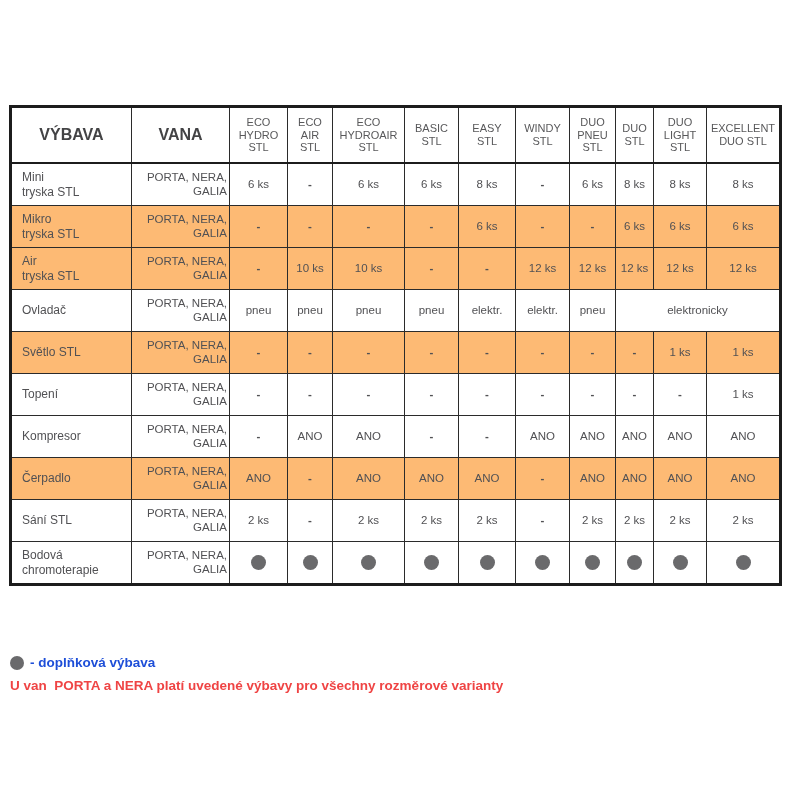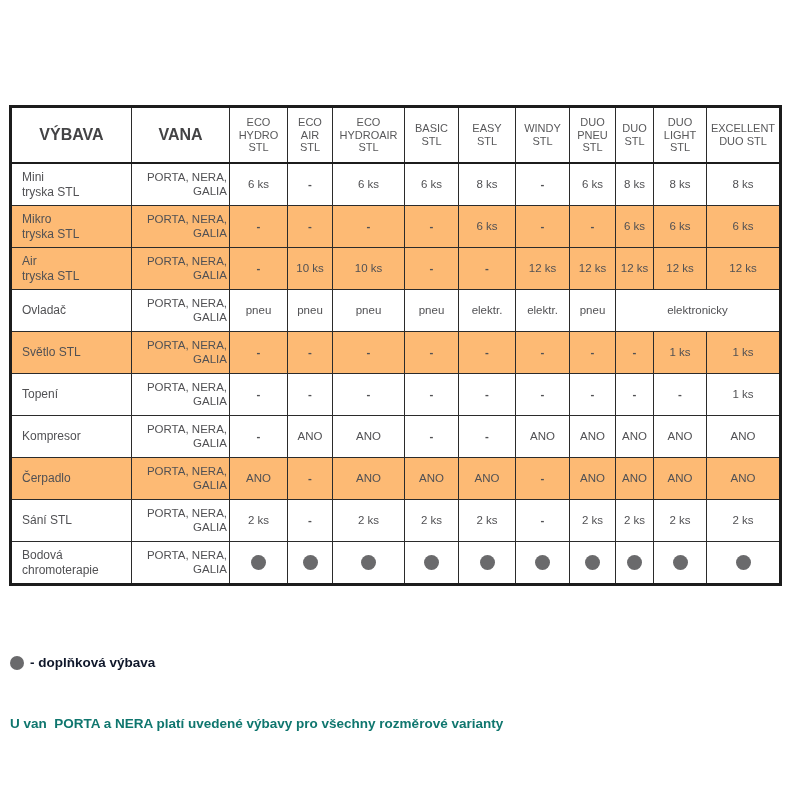--- a/index.html
+++ b/index.html
@@ -79,39 +79,38 @@
   }
   #legend {
     position: absolute;
     left: 10px;
     top: 655px;
     display: flex;
     align-items: center;
     gap: 6px;
     font-size: 13.5px;
     font-weight: bold;
-    color: #0f172a;
+    color: #1d4ed8;
   }
   .legend-dot {
     display: inline-block;
     width: 14px;
     height: 14px;
     border-radius: 50%;
     background: #6a6a6c;
     flex: 0 0 auto;
   }
   #note {
     position: absolute;
     left: 10px;
     top: 678px;
     font-size: 13.5px;
     font-weight: bold;
-    color: #0f766e;
+    color: #ef4444;
     white-space: pre-wrap;
-    margin-top: 38px;
   }
 </style>
 </head>
 <body>
 
 <div id="page">
 
   <table id="spec-table">
     <colgroup>
         <col style="width: 121px;">

